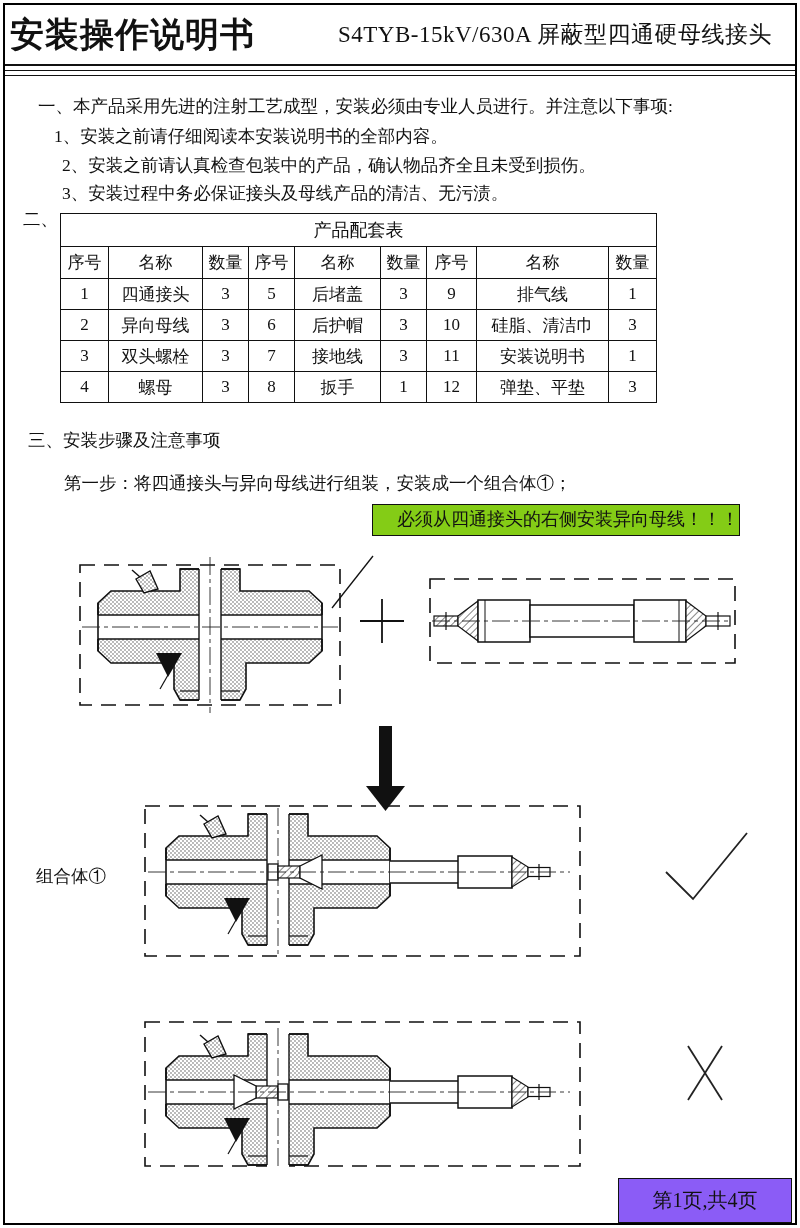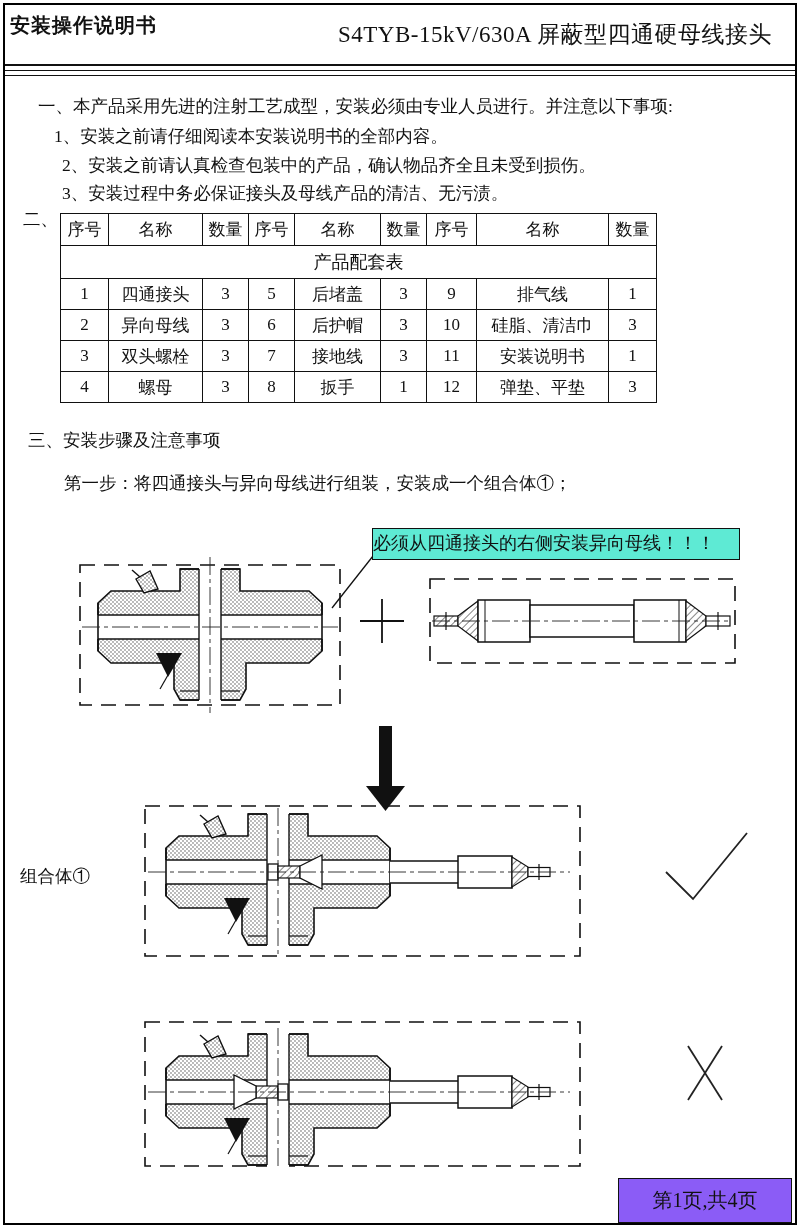--- a/index.html
+++ b/index.html
@@ -7,40 +7,40 @@
     width:800px;height:1228px;position:relative;background:#fff;
     font-family:"Liberation Serif","DejaVu Serif",serif;color:#111;
     overflow:hidden;
   }
   .page-border{position:absolute;left:3px;top:3px;right:3px;bottom:3px;
     border:2px solid #000;pointer-events:none;box-sizing:border-box;}
   .hdr-rule{position:absolute;left:5px;right:5px;top:64px;border-top:2px solid #111;}
   .hdr-band{position:absolute;left:5px;right:5px;top:70px;height:4px;
     border-top:1.5px solid #111;border-bottom:1.5px solid #111;}
   .t{position:absolute;white-space:nowrap;line-height:1.25;}
-  .doc-title{left:10px;top:13px;font-size:20px;font-weight:bold;
+  .doc-title{left:10px;top:13px;font-size:34px;font-weight:bold;
     font-family:"Liberation Sans","DejaVu Sans",sans-serif;letter-spacing:1px;}
   .prod-title{left:338px;top:21px;width:456px;font-size:23px;letter-spacing:0.5px;}
   .body-text{font-size:17.5px;}
   .sec1-h{left:38px;top:96px;}
   .it0{left:54px;top:126px;}
   .it1{left:62px;top:155px;}
   .it2{left:62px;top:183px;text-align:right;}
   .sec2-l{left:23px;top:209px;}
   .sec3-h{left:28px;top:430px;}
   .step1{left:64px;top:473px;}
   .kit-table{position:absolute;left:60px;top:213px;border-collapse:collapse;
     table-layout:fixed;width:596px;font-size:17px;}
   .kit-table td{border:1.6px solid #111;text-align:center;padding:0;height:30px;
     overflow:hidden;}
   .kit-table .title-cell{height:32px;font-size:18px;}
   .kit-table .head-cell{height:31px;}
-  .callout{position:absolute;left:372px;top:528px;width:366px;height:30px;
-    border:1.6px solid #111;text-align:left;line-height:29px;font-size:18px;background:#5eead4;}
-  .asm-label{left:20px;top:866px;font-size:17.5px;}
+  .callout{position:absolute;left:372px;top:504px;width:366px;height:30px;
+    border:1.6px solid #111;text-align:right;line-height:29px;font-size:18px;background:#84cc16;}
+  .asm-label{left:36px;top:866px;font-size:17.5px;}
   .footer-box{position:absolute;left:618px;top:1178px;width:174px;height:45px;
     border:1.6px solid #111;box-sizing:border-box;text-align:center;
     line-height:42px;font-size:20px;background:#8b5cf6;}
   svg.diagram{position:absolute;left:0;top:0;pointer-events:none;}
 </style>
 </head>
 <body>
 
 <div class="page-border"></div>
 
@@ -62,32 +62,32 @@
       <col style="width:46px">
     <col style="width:46px">
       <col style="width:86px">
       <col style="width:46px">
     <col style="width:50px">
       <col style="width:132px">
       <col style="width:48px">
   </colgroup>
   <tbody>
       <tr>
+    <td class="title-cell" colspan="9">产品配套表</td>
+  </tr>
+  <tr>
     <td class="head-cell">序号</td>
     <td class="head-cell">名称</td>
     <td class="head-cell">数量</td>
     <td class="head-cell">序号</td>
     <td class="head-cell">名称</td>
     <td class="head-cell">数量</td>
     <td class="head-cell">序号</td>
     <td class="head-cell">名称</td>
     <td class="head-cell">数量</td>
-  </tr>
-  <tr>
-    <td class="title-cell" colspan="9">产品配套表</td>
   </tr>
   <tr>
     <td>1</td>
     <td>四通接头</td>
     <td>3</td>
     <td>5</td>
     <td>后堵盖</td>
     <td>3</td>
     <td>9</td>
     <td>排气线</td>

